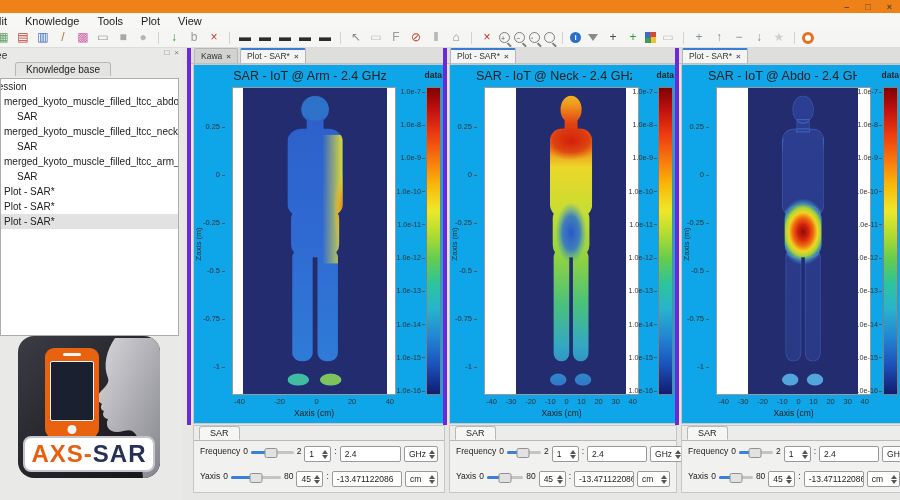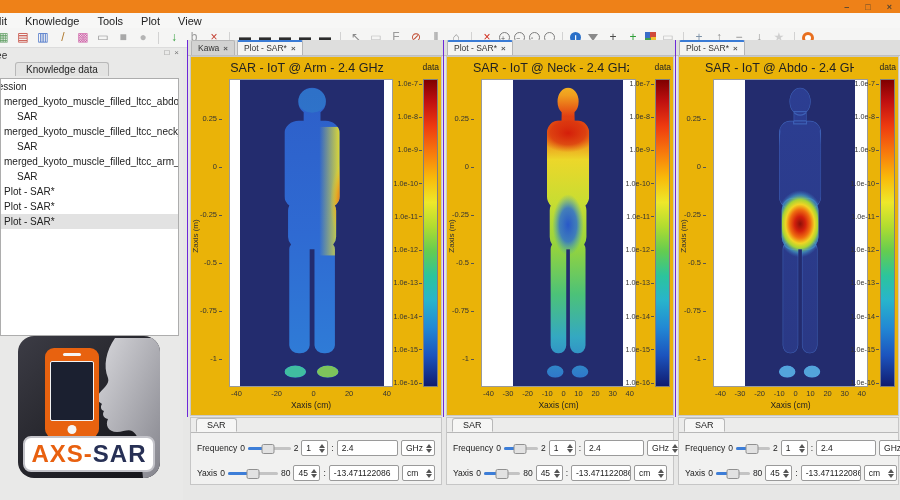--- a/index.html
+++ b/index.html
@@ -57,36 +57,36 @@
               border:1px solid #f2f2f2;border-radius:2px}
   .phone .spk{position:absolute;top:5px;left:50%;transform:translateX(-50%);width:18px;height:3px;
               background:#f5f5f5;border-radius:2px}
   .phone .btn{position:absolute;bottom:4px;left:50%;transform:translateX(-50%);width:9px;height:9px;
               border-radius:50%;background:#f5f5f5}
   .band{position:absolute;left:5px;right:5px;bottom:6px;height:32px;background:#fff;
         border:2px solid #c4c4ca;border-radius:8px;display:flex;align-items:center;justify-content:center;
         font-weight:bold;font-size:24px;letter-spacing:1px}
   .band .o{color:#e8600f}.band .n{color:#273055}
   
-  .panel{position:absolute;top:40px;height:377px;background:#e4e4e3;border-left:1px solid #6d28d9;
+  .panel{position:absolute;top:48px;height:377px;background:#e4e4e3;border-left:4px solid #6d28d9;
          --bl:34px;--br:37px}
   .p1{left:187px;width:256px;--bl:38px;--br:48px}
   .p2{left:443px;width:232px}
   .p3{left:675px;width:225px;--br:30px}
   .tabbar{position:absolute;top:0;left:0;right:0;height:15px;background:#dededd;
           border-bottom:1px solid #c0c0c0;display:flex;align-items:flex-end;padding-left:3px;gap:2px}
   .tab{display:inline-flex;align-items:center;gap:4px;font-size:8.5px;padding:2px 6px;
        background:#d2d2d1;border:1px solid #b5b5b5;border-bottom:none;color:#333;border-radius:2px 2px 0 0}
   .tab.active{background:#f4f4f3;border-top:2px solid #3a7bd5;padding-top:1px}
   .tab .tx{color:#555;font-size:8px;font-weight:bold}
-  .card{position:absolute;top:16px;left:2px;right:2px;height:358px;background:#eab308;
+  .card{position:absolute;top:16px;left:2px;right:2px;height:358px;background:#0ea5e9;
         border:1px solid #c8c8c8}
   .ptitle{position:absolute;top:4px;left:26px;right:44px;text-align:center;font-size:12.5px;color:#222;
           white-space:nowrap;overflow:hidden}
-  .cbtitle{position:absolute;top:5px;right:2px;font-size:8.5px;font-weight:normal;color:#222}
+  .cbtitle{position:absolute;top:5px;right:2px;font-size:8.5px;font-weight:bold;color:#222}
   .plot-box{position:absolute;top:22px;bottom:28px;left:var(--bl);right:var(--br);
             border:1px solid #9a9a9a;background:#fff}
   .navy{position:absolute;top:0;bottom:0;background:#232c6e}
   .p1 .navy{left:6%;width:89%}
   .p2 .navy,.p3 .navy{left:20%;width:72%}
   .bodyfig,.bodyfig svg{position:absolute;left:0;top:0;width:100%;height:100%;display:block}
   .yticks{position:absolute;top:57px;bottom:52px;left:2px;width:calc(var(--bl) - 9px);
           display:flex;flex-direction:column;justify-content:space-between;align-items:flex-end;
           font-size:7.5px;color:#333}
   .yticks span::after{content:"";display:inline-block;width:3px;height:1px;background:#555;
@@ -106,21 +106,21 @@
             font-size:7.2px;color:#333}
   .cblabels span::after{content:"";display:inline-block;width:3px;height:1px;background:#555;
                         margin-left:1px;vertical-align:middle}
   
   .controls{position:absolute;left:2px;right:2px;top:377px;height:66px;background:#ececeb;
             border:1px solid #c6c6c6}
   .ctab{position:absolute;top:0;left:5px;padding:1px 10px;font-size:9px;background:#f6f6f5;
         border:1px solid #b8b8b8;border-bottom:1px solid #f6f6f5;border-radius:3px 3px 0 0;z-index:2}
   .cbody{position:absolute;top:14px;left:0;right:0;bottom:0;border-top:1px solid #b8b8b8;
          background:#f1f1f0}
-  .crow{display:flex;align-items:center;gap:3px;height:20px;margin:5px 6px 0;font-size:8.5px;color:#222}
+  .crow{display:flex;gap:3px;height:20px;margin:5px 6px 0;font-size:8.5px;color:#222}
   .crow .lab{flex:0 0 auto}
   .crow .mm{flex:0 0 auto}
   .slider{height:12px;position:relative;flex:1;min-width:34px}
   .slider i{position:absolute;display:block}
   .slider .tr{left:0;right:0;top:5px;height:3px;background:#c4c4c4;border-radius:2px}
   .slider .fl{left:0;top:5px;height:3px;background:#3d7ed8;border-radius:2px;width:46%}
   .slider .th{left:46%;top:2px;width:11px;height:8px;background:#e2e2e2;border:1px solid #909090;
               border-radius:2px;transform:translateX(-50%)}
   .yslider .fl{width:51%}.yslider .th{left:51%}
   .spin,.combo{display:inline-flex;align-items:center;background:#fff;border:1px solid #9a9a9a;
@@ -204,21 +204,21 @@
 </div>
 
 <div class="sidebar">
   <div class="dockhead">
     <span class="t">Tree</span>
     <span class="dockbtns">
       <span>□</span>
       <span>×</span>
     </span>
   </div>
-  <div class="kbtab">Knowledge data</div>
+  <div class="kbtab">Knowledge base</div>
   <div class="treelist">
       <span>Session</span>
       <span style="padding-left: 17px;">merged_kyoto_muscle_filled_ltcc_abdo_skindry_lungs...</span>
       <span style="padding-left: 30px;">SAR</span>
       <span style="padding-left: 17px;">merged_kyoto_muscle_filled_ltcc_neck_skindry_lungsi...</span>
       <span style="padding-left: 30px;">SAR</span>
       <span style="padding-left: 17px;">merged_kyoto_muscle_filled_ltcc_arm_skindry_lungsin...</span>
       <span style="padding-left: 30px;">SAR</span>
       <span style="padding-left: 17px;">Plot - SAR*</span>
       <span style="padding-left: 17px;">Plot - SAR*</span>

